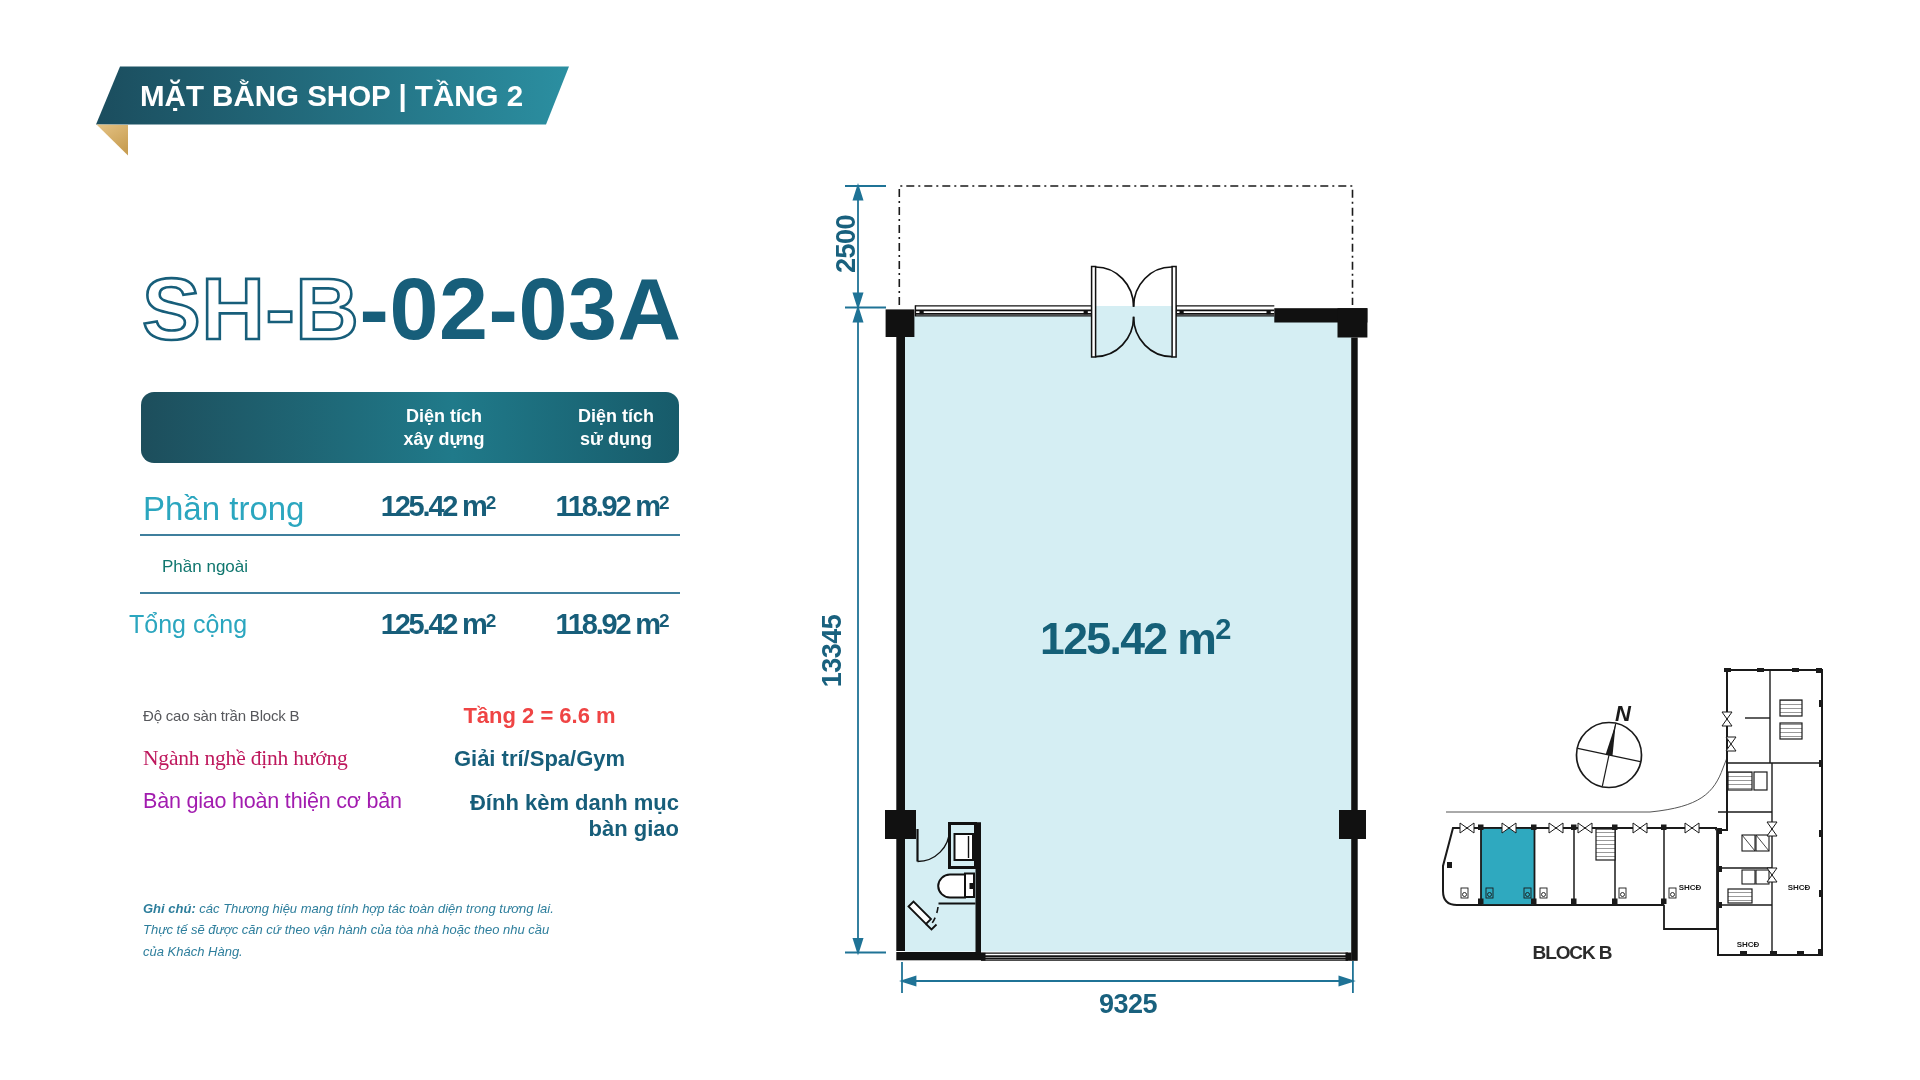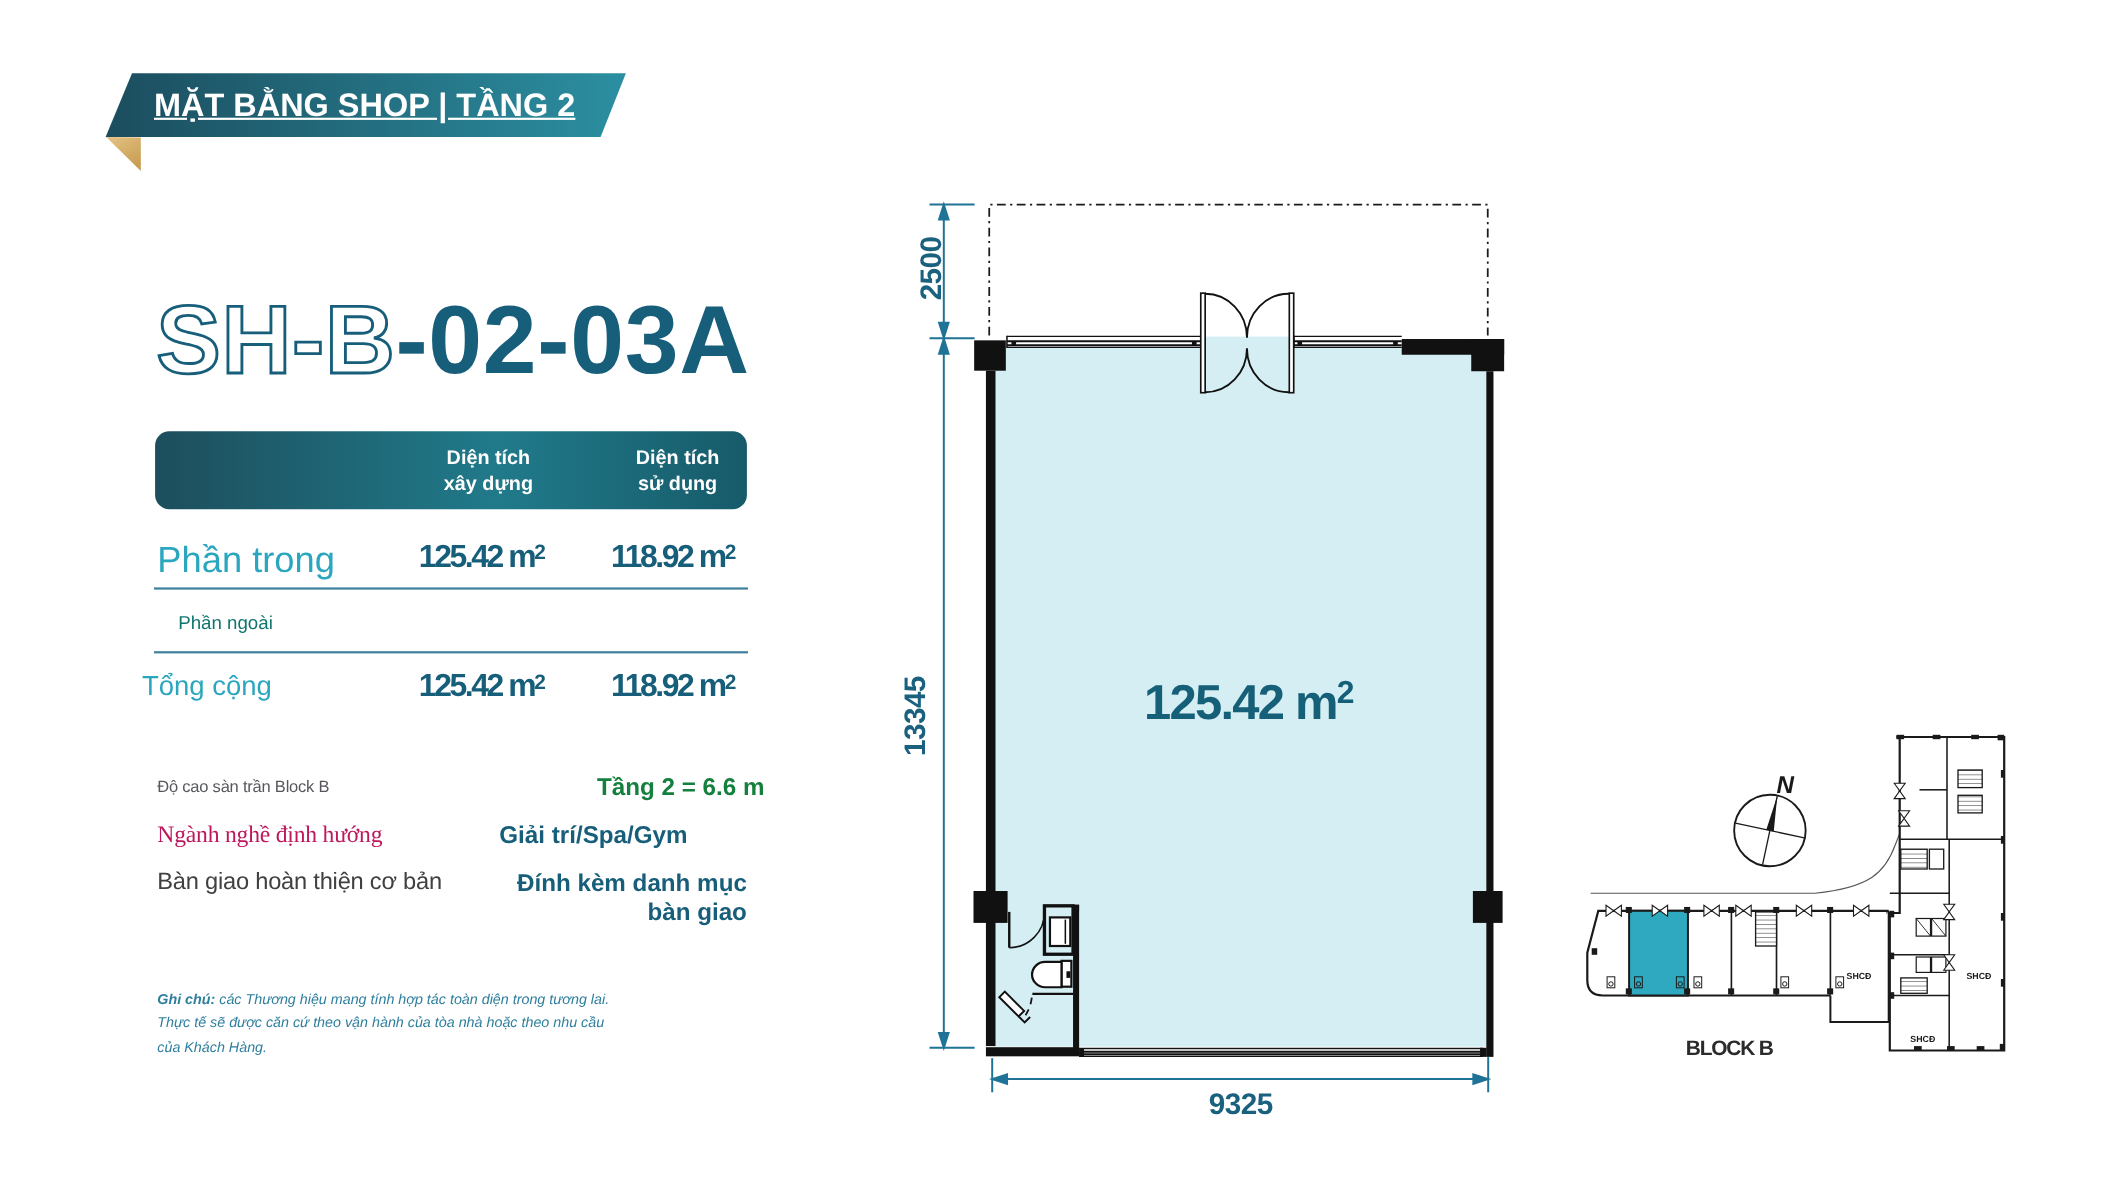--- a/index.html
+++ b/index.html
@@ -263,21 +263,21 @@
  <path d="M1685,823 L1692,828 L1685,833 Z M1699,823 L1692,828 L1699,833 Z"></path>
  <path d="M1722,712 L1727,719 L1732,712 Z M1722,726 L1727,719 L1732,726 Z"></path>
  <path d="M1726,737 L1731,744 L1736,737 Z M1726,751 L1731,744 L1736,751 Z"></path>
  <path d="M1767,822 L1772,829 L1777,822 Z M1767,836 L1772,829 L1777,836 Z"></path>
  <path d="M1767,868 L1772,875 L1777,868 Z M1767,882 L1772,875 L1777,882 Z"></path>
 </g>
 
 <text x="1572" y="959" font-size="19" font-weight="bold" fill="#2b2b2b" text-anchor="middle" letter-spacing="-1.1">BLOCK B</text>
 </svg>
 
-<div class="abs" style="left:140px;top:81px;font-size:29.5px;line-height:29.5px;font-weight:bold;color:#fff;letter-spacing:0px;text-decoration:underline;">MẶT BẰNG SHOP | TẦNG 2</div>
+<div class="abs" style="left:140px;top:81px;font-size:29.5px;line-height:29.5px;font-weight:bold;color:#fff;letter-spacing:0px;">MẶT BẰNG SHOP | TẦNG 2</div>
 
 <div class="abs" style="left:142px;top:265px;font-size:88px;font-weight:bold;letter-spacing:0.6px;color:#175e7a;line-height:88px;white-space:nowrap;"><span style="color:transparent;-webkit-text-stroke:2.6px #175e7a;">SH-B</span><span>-02-03A</span></div>
 
 <div class="abs" style="left:141px;top:392px;width:538px;height:71px;border-radius:13px;background:linear-gradient(90deg,#1d4e5c 0%,#207a8a 58%,#175b6a 100%);"></div>
 
 <div class="abs" style="left:371px;top:405px;width:146px;text-align:center;font-size:18px;font-weight:bold;color:#fff;line-height:23px;">Diện tích<br>xây dựng</div>
 
 <div class="abs" style="left:543px;top:405px;width:146px;text-align:center;font-size:18px;font-weight:bold;color:#fff;line-height:23px;">Diện tích<br>sử dụng</div>
 
 <div class="abs" style="left:143px;top:496px;font-size:33px;color:#2ba6bf;line-height:25px;">Phần trong</div>
@@ -293,23 +293,23 @@
 <div class="abs" style="left:140px;top:592px;width:540px;height:1.6px;background:#3f7f9d;"></div>
 
 <div class="abs" style="left:129px;top:612px;font-size:25px;color:#2ba6bf;line-height:25px;">Tổng cộng</div>
 
 <div class="abs" style="left:365px;top:605.5px;width:146px;text-align:center;font-size:29px;font-weight:bold;color:#175e7a;line-height:29px;letter-spacing:-2.2px;white-space:nowrap;">125.42 m<span style="font-size:19px;vertical-align:7px;letter-spacing:-1px;">2</span></div>
 
 <div class="abs" style="left:539px;top:605.5px;width:146px;text-align:center;font-size:29px;font-weight:bold;color:#175e7a;line-height:29px;letter-spacing:-2.2px;white-space:nowrap;">118.92 m<span style="font-size:19px;vertical-align:7px;letter-spacing:-1px;">2</span></div>
 
 <div class="abs" style="left:143px;top:704px;font-size:15px;color:#57585c;line-height:23px;letter-spacing:-0.2px;">Độ cao sàn trần Block B</div>
 
-<div class="abs" style="left:416px;top:704px;width:279px;text-align:right;font-size:22px;font-weight:bold;color:#15803d;line-height:23px;">Tầng 2 = 6.6 m</div>
+<div class="abs" style="left:400px;top:704px;width:279px;text-align:center;font-size:22px;font-weight:bold;color:#ef4444;line-height:23px;">Tầng 2 = 6.6 m</div>
 
 <div class="abs" style="left:143px;top:747px;font-size:21.5px;color:#be185d;line-height:23px;letter-spacing:-0.2px;font-family:Liberation Serif, serif;">Ngành nghề định hướng</div>
 
 <div class="abs" style="left:400px;top:747px;width:279px;text-align:center;font-size:22px;font-weight:bold;color:#175e7a;line-height:23px;">Giải trí/Spa/Gym</div>
 
-<div class="abs" style="left:143px;top:790px;font-size:21.5px;color:#404040;line-height:23px;letter-spacing:-0.2px;">Bàn giao hoàn thiện cơ bản</div>
+<div class="abs" style="left:143px;top:790px;font-size:21.5px;color:#a21caf;line-height:23px;letter-spacing:-0.2px;">Bàn giao hoàn thiện cơ bản</div>
 
 <div class="abs" style="left:400px;top:790px;width:279px;text-align:right;font-size:22px;font-weight:bold;color:#175e7a;line-height:26px;">Đính kèm danh mục<br>bàn giao</div>
 
 <div class="abs" style="left:143px;top:898px;width:620px;white-space:nowrap;font-size:13px;font-style:italic;color:#2d7e9c;line-height:21.3px;"><b>Ghi chú:</b> các Thương hiệu mang tính hợp tác toàn diện trong tương lai.<br>Thực tế sẽ được căn cứ theo vận hành của tòa nhà hoặc theo nhu cầu<br>của Khách Hàng.</div>
 
 </body></html>

